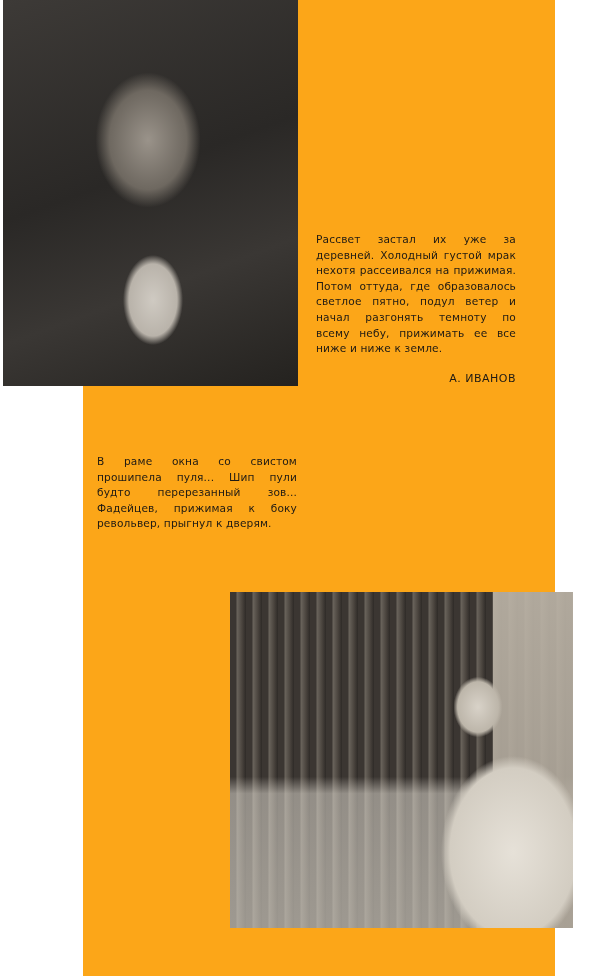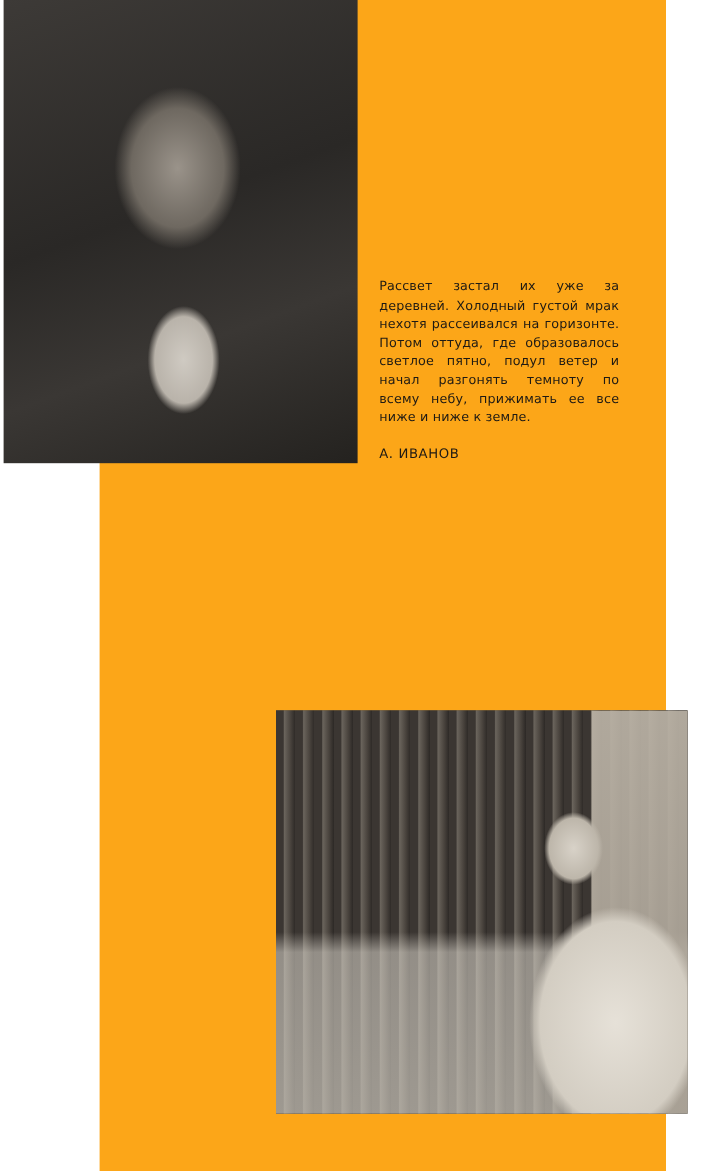--- a/index.html
+++ b/index.html
@@ -21,33 +21,34 @@
             background:
               radial-gradient(ellipse 34px 42px at 75px 45px, #d8d2c8 0%, #bdb6aa 60%, transparent 72%),
               radial-gradient(ellipse 90px 120px at 110px 190px, #e6e1d8 0%, #d3cdc2 70%, transparent 80%); }
   .photo2 .wall { position:absolute; right:0; top:0; width:80px; height:336px;
             background: linear-gradient(180deg, #bdb5a8, #a9a195); opacity:.9; }
   .quote { position:absolute; color:#1e1a14; font-size:10.6px; line-height:15.6px;
            text-align:justify; letter-spacing:0.15px; }
   .quote p { margin:0; }
   .quote1 { left:316px; top:232px; width:200px; }
   .quote2 { left:97px; top:454px; width:200px; }
-  .author { margin-top:14px; font-size:11px; letter-spacing:0.5px; }
+  .author { text-align:right; margin-top:14px; font-size:11px; letter-spacing:0.5px; }
 </style>
 </head>
 <body>
 
 <div class="orange"></div>
 
 <div class="photo photo1"></div>
 
 <div class="quote quote1">
-  <p>Рассвет застал их уже за деревней. Холодный густой мрак нехотя рассеивался на горизонте. Потом оттуда, где образовалось светлое пятно, подул ветер и начал разгонять темноту по всему небу, прижимать ее все ниже и ниже к земле.</p>
+  <p>Рассвет застал их уже за деревней. Холодный густой мрак нехотя рассеивался на прижимая. Потом оттуда, где образовалось светлое пятно, подул ветер и начал разгонять темноту по всему небу, прижимать ее все ниже и ниже к земле.</p>
   <div class="author">А. ИВАНОВ</div>
 </div>
 
 <div class="quote quote2">
+  <p>В раме окна со свистом прошипела пуля... Шип пули будто перерезанный зов... Фадейцев, прижимая к боку револьвер, прыгнул к дверям.</p>
 </div>
 
 <div class="photo photo2">
   <div class="wall"></div>
   <div class="figure"></div>
 </div>
 
 </body></html>

